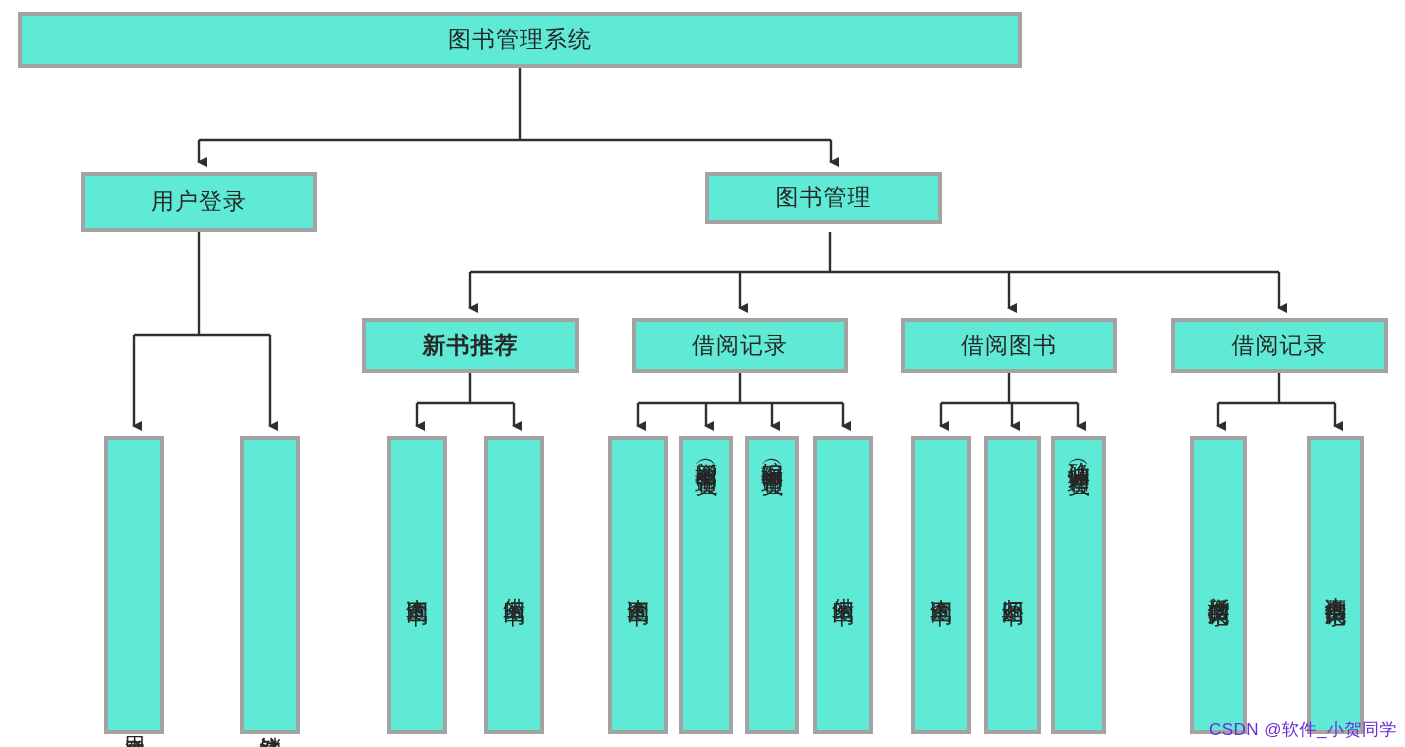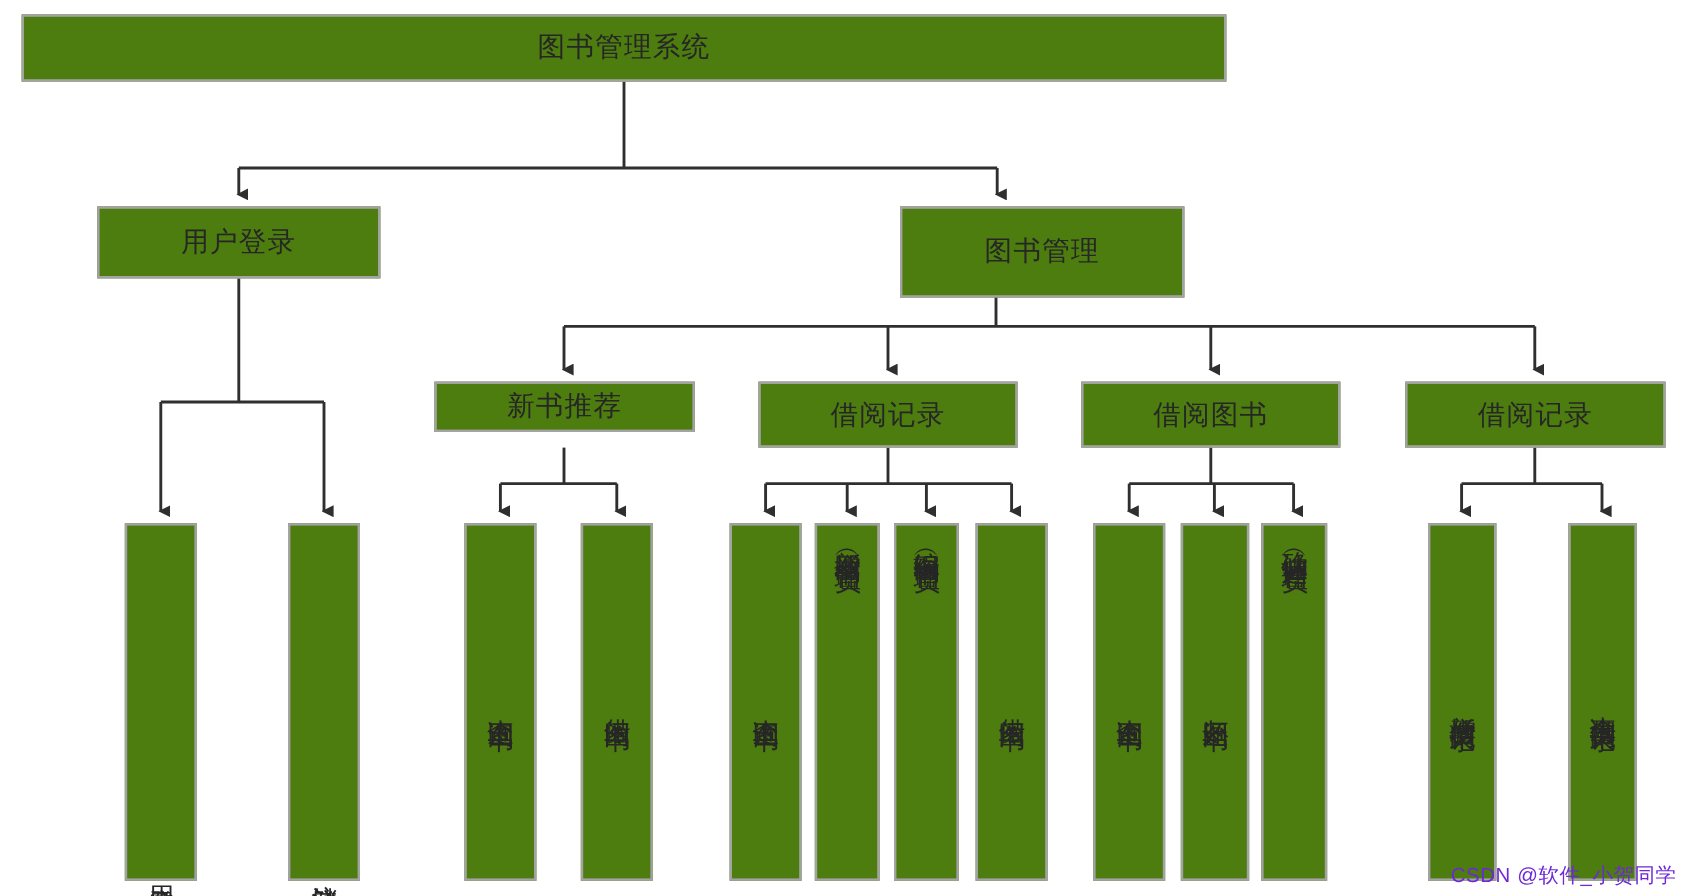--- a/index.html
+++ b/index.html
@@ -21,22 +21,22 @@
     position: absolute;
     left: 0;
     top: 0;
     width: 1405px;
     height: 747px;
     pointer-events: none;
   }
   .node {
     position: absolute;
     box-sizing: border-box;
-    border: 2px solid #a3a3a3;
-    background: #4d7c0f;
+    border: 4px solid #a3a3a3;
+    background: #5eead4;
     display: flex;
     align-items: center;
     justify-content: center;
     color: #262626;
   }
   .node.horiz {
     font-size: 23px;
     letter-spacing: 1px;
     line-height: 1.2;
   }
@@ -119,25 +119,25 @@
     </g>
   </svg>
 
   <div class="node horiz" id="node-root" style="left: 18px; top: 12px; width: 1004px; height: 56px;">
     <span>图书管理系统</span>
   </div>
 
   <div class="node horiz" id="node-l2-0" style="left: 81px; top: 172px; width: 236px; height: 60px;">
     <span>用户登录</span>
   </div>
-  <div class="node horiz" id="node-l2-1" style="left: 750px; top: 172px; width: 237px; height: 76px;">
+  <div class="node horiz" id="node-l2-1" style="left: 705px; top: 172px; width: 237px; height: 52px;">
     <span>图书管理</span>
   </div>
 
-  <div class="node horiz" id="node-l3-0" style="left: 362px; top: 318px; width: 217px; height: 42px;">
+  <div class="node horiz" id="node-l3-0" style="left: 362px; top: 318px; width: 217px; height: 55px; font-weight: bold;">
     <span>新书推荐</span>
   </div>
   <div class="node horiz" id="node-l3-1" style="left: 632px; top: 318px; width: 216px; height: 55px;">
     <span>借阅记录</span>
   </div>
   <div class="node horiz" id="node-l3-2" style="left: 901px; top: 318px; width: 216px; height: 55px;">
     <span>借阅图书</span>
   </div>
   <div class="node horiz" id="node-l3-3" style="left: 1171px; top: 318px; width: 217px; height: 55px;">
     <span>借阅记录</span>

